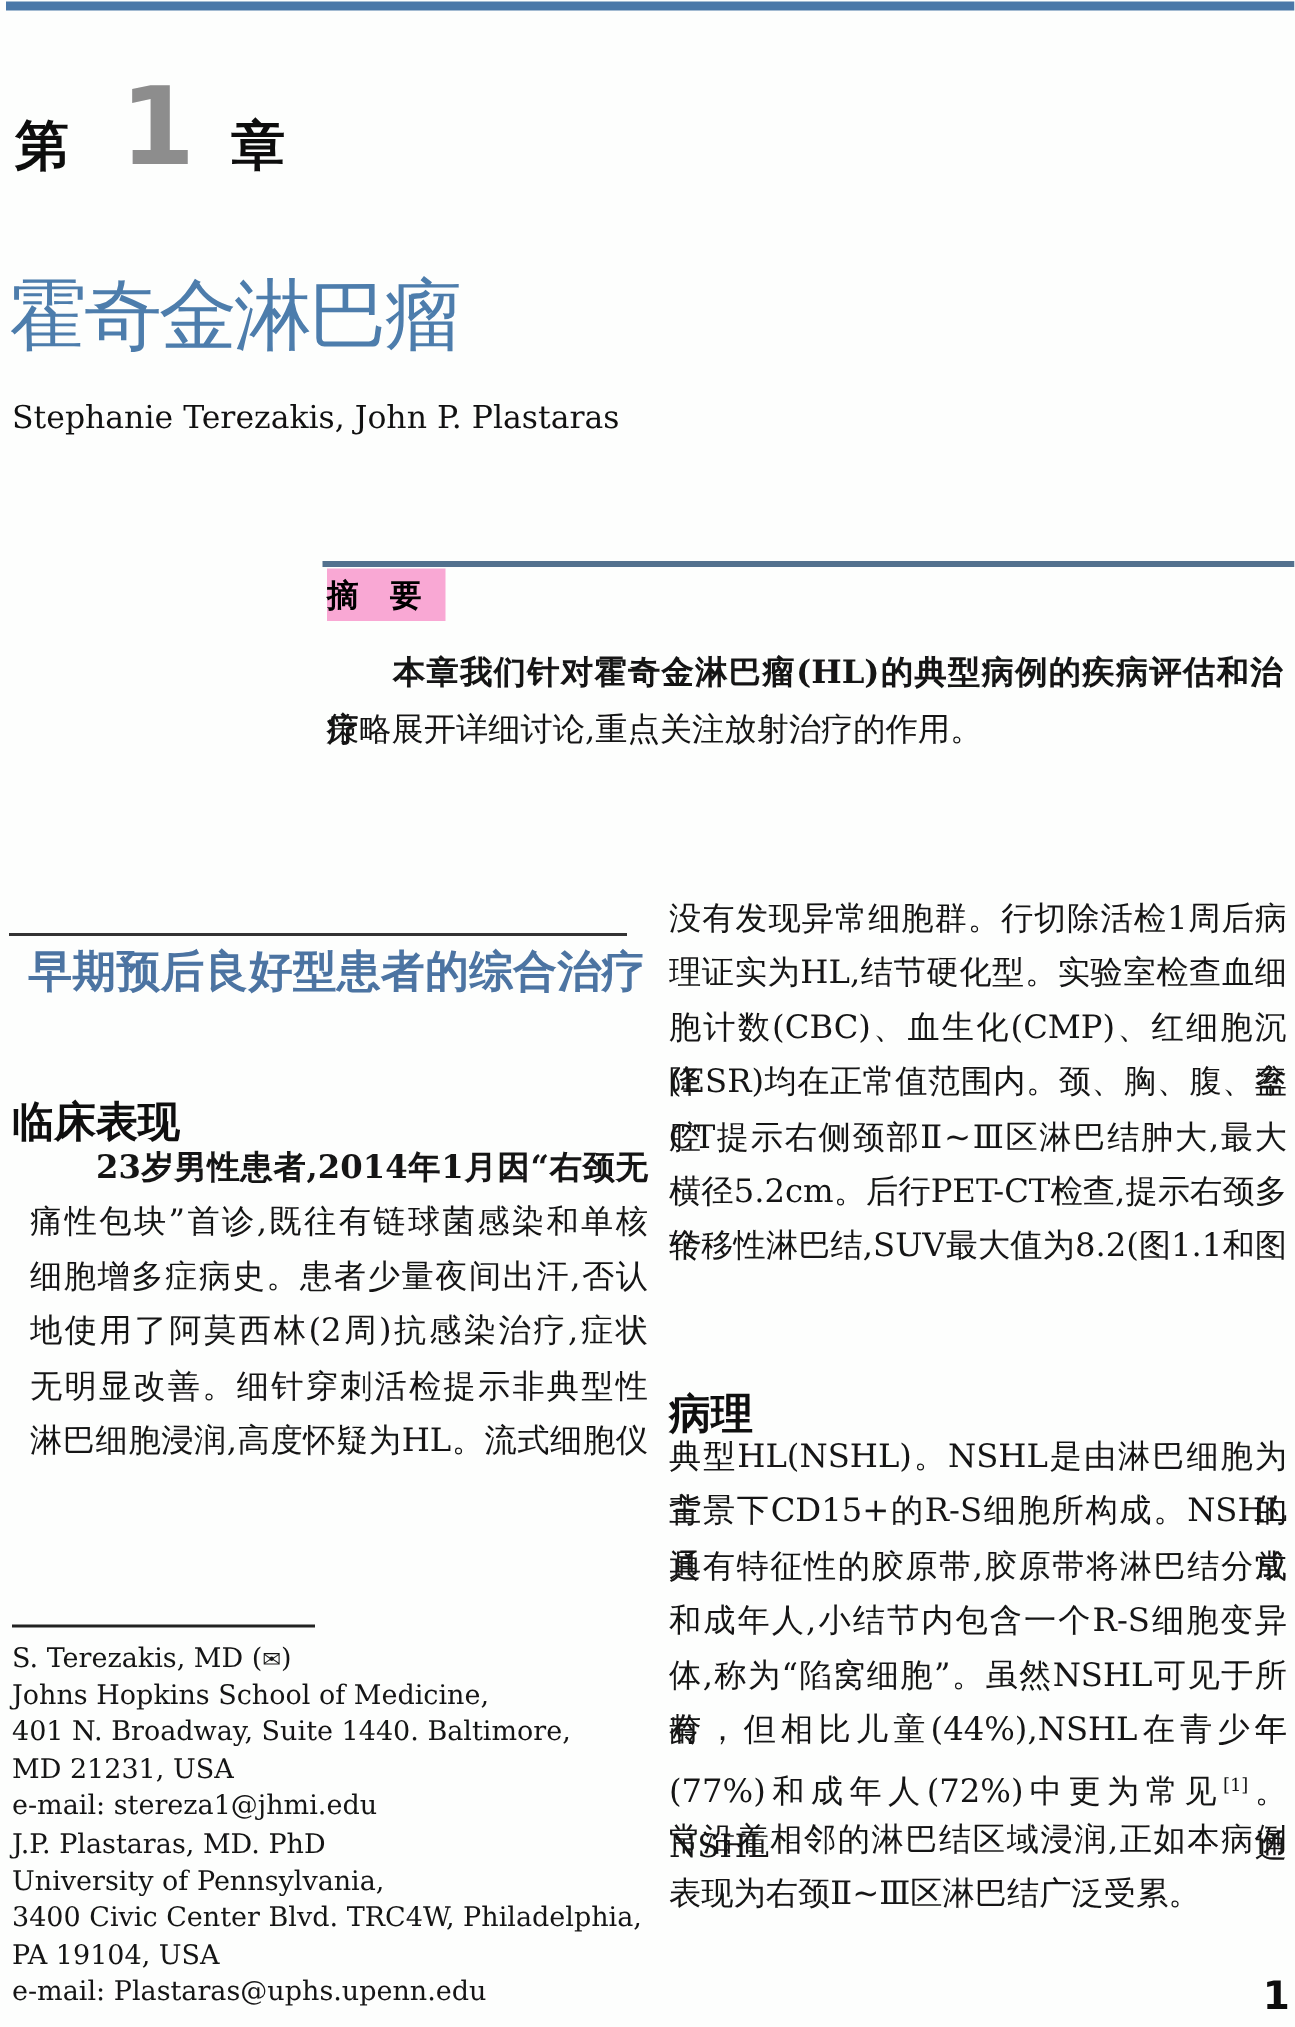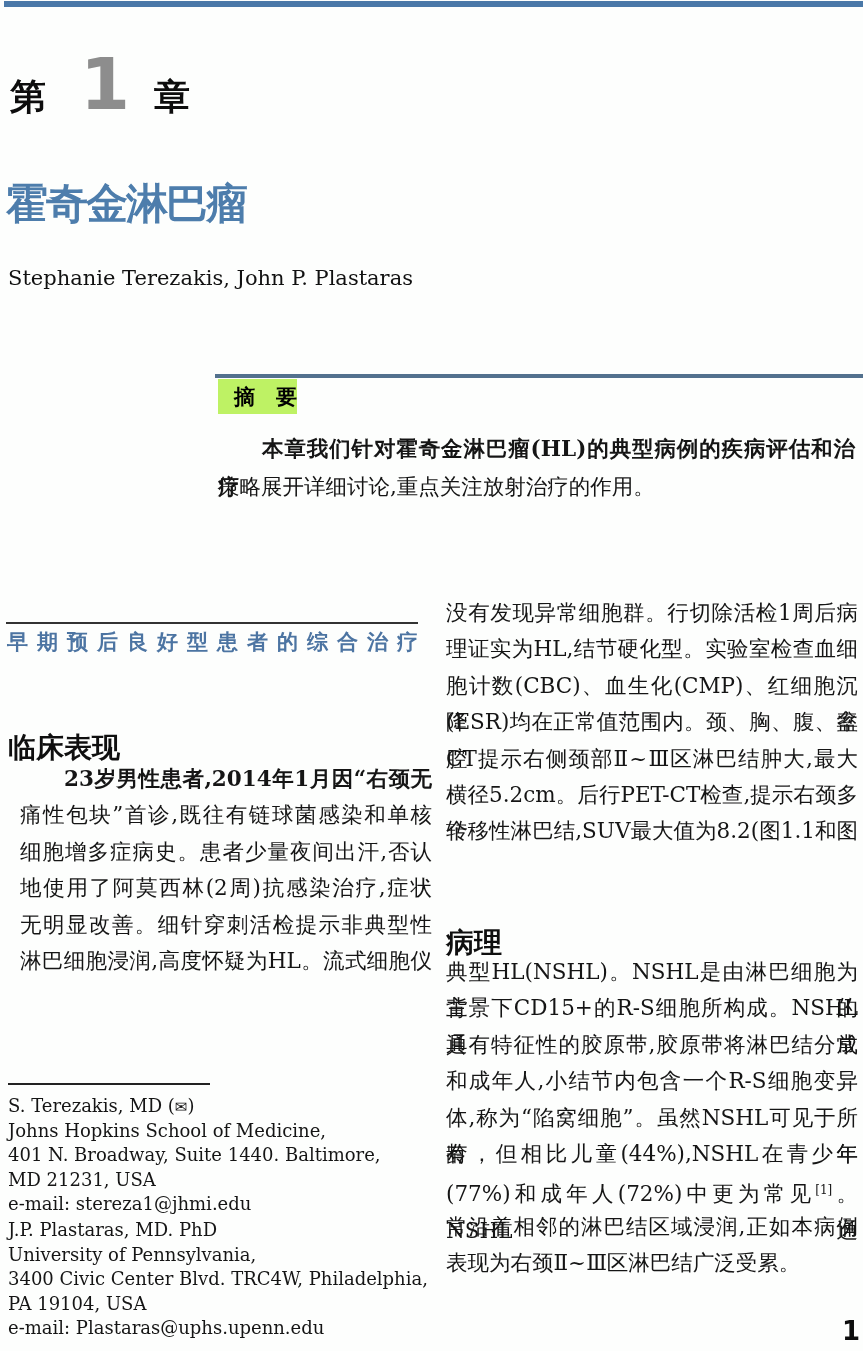--- a/index.html
+++ b/index.html
@@ -16,43 +16,43 @@
   .topbar { left:4px; top:1px; width:859px; height:6px; background:#4a78a8; }
 
   
   .chapter-row { left:10px; top:48px; display:flex; align-items:baseline; }
   .chapter-hanzi { font-size:36px; font-weight:bold; color:#0d0d0d; }
   .chapter-num  { font-size:72px; font-weight:bold; line-height:1;
                   font-family:"DejaVu Sans","Liberation Sans",sans-serif;
                   color:#8d8d8d; margin:0 24px 0 34px; }
 
   
-  .title { left:6px; top:176px; font-size:42px; font-weight:bold;
+  .title { left:6px; top:176px; font-size:52px; font-weight:normal;
            letter-spacing:-2px; color:#4d7dac; white-space:nowrap; }
   .authors { left:8px; top:266px; font-size:21px; color:#111; }
 
   
   .abs-rule { left:215px; top:374px; width:648px; height:4px; background:#53718e; }
-  .abs-box  { left:218px; top:379px; width:79px; height:35px; background:#bef264;
-              display:flex; align-items:center; justify-content:flex-end;
+  .abs-box  { left:218px; top:379px; width:79px; height:35px; background:#f9a8d4;
+              display:flex; align-items:center; justify-content:flex-start;
               font-family:"DejaVu Sans","Liberation Sans",sans-serif;
               font-weight:bold; font-size:21px; color:#000; }
   .abs-text { left:218px; top:430px; width:637px; font-size:21.5px; }
   .abs-text .line { line-height:38px; height:38px; }
 
   
   .line { text-align:justify; text-align-last:justify; text-justify:inter-character; }
   .line.end { text-align-last:left; }
   .indent { text-indent:44px;font-weight:bold; }
 
   
   .col-rule { left:6px; top:622px; width:412px; height:2px; background:#333; }
-  .sec-heading { left:7px; top:628px; width:411px;
+  .sec-heading { left:19px; top:628px; width:411px;
                  font-family:"DejaVu Sans","Liberation Sans",sans-serif;
-                 font-weight:bold; font-size:21px; color:#4c74a2;
+                 font-weight:bold; font-size:29px; color:#4c74a2;
                  text-align:justify; text-align-last:justify; text-justify:inter-character; }
   .sub-heading { font-family:"DejaVu Sans","Liberation Sans",sans-serif;
                  font-weight:bold; font-size:28px; color:#0f0f0f;margin-top:24px; }
   .sub1 { left:8px; top:705px; }
   .sub2 { left:446px; top:900px;font-family:Liberation Mono, monospace; }
 
   .cn-body { width:412px; font-size:21.5px; }
   .cn-body .line { line-height:36.4px; height:36.4px; }
   .left-body  { left:20px;   top:761px; }
   .right-p1   { left:446px; top:595px; }

